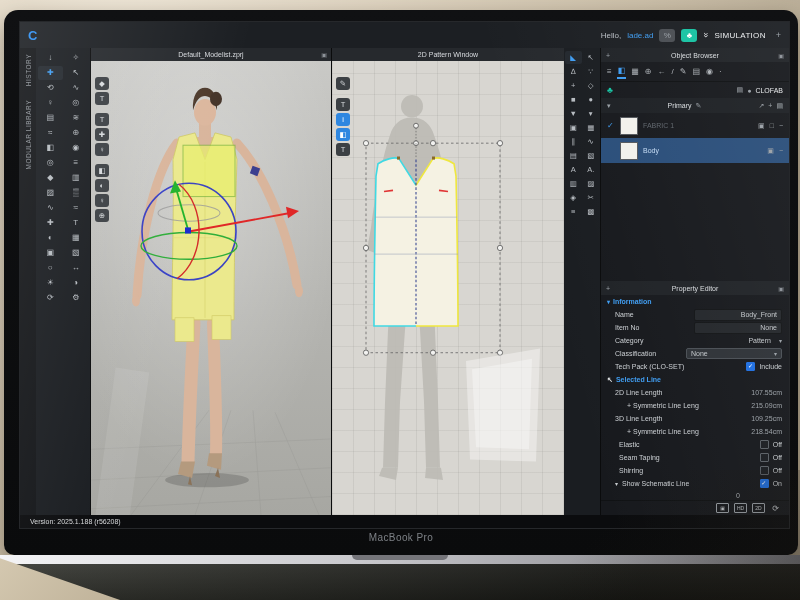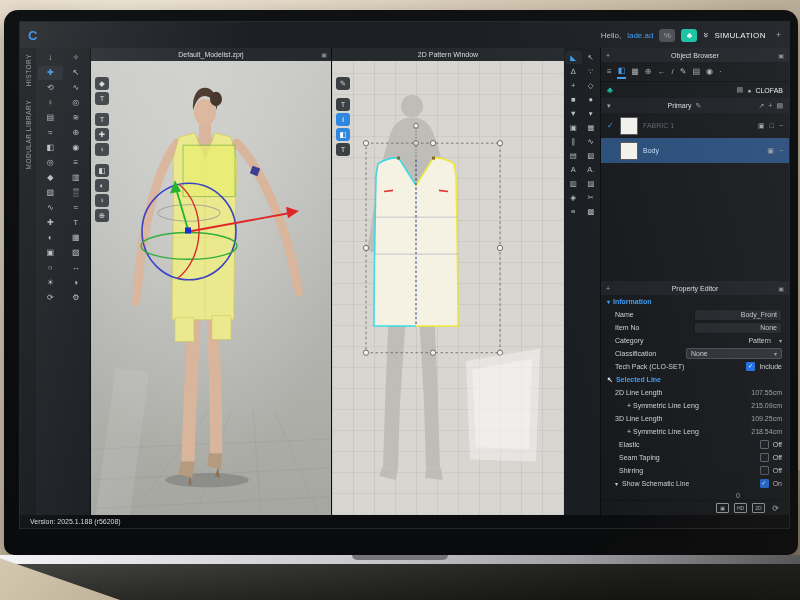--- a/index.html
+++ b/index.html
@@ -800,20 +800,23 @@
         </div>
       </div>
 
       <div class="statusbar">
         <span class="version">Version: 2025.1.188 (r56208)</span>
       </div>
 
       <div class="sheen"></div>
     </div>
 
+    <div class="bezel-label">
+      <span>MacBook Pro</span>
+    </div>
   </div>
 
   <div class="deck"></div>
   <div class="deck-notch"></div>
   <div class="kb"></div>
   <div class="kb-shade"></div>
   <div class="desk-bl"></div>
   <div class="shade-br"></div>
 </div>
 

